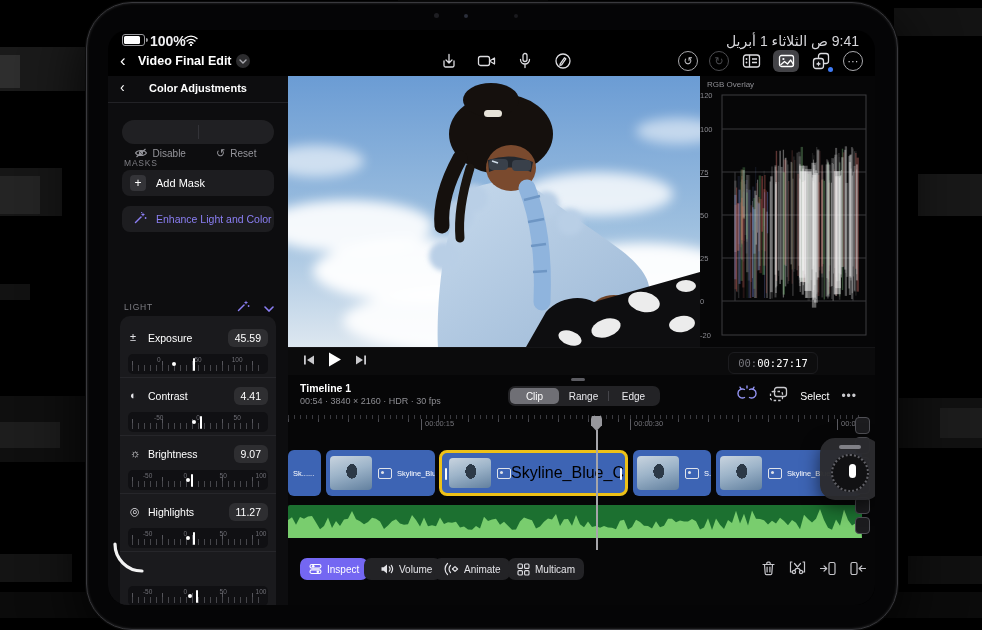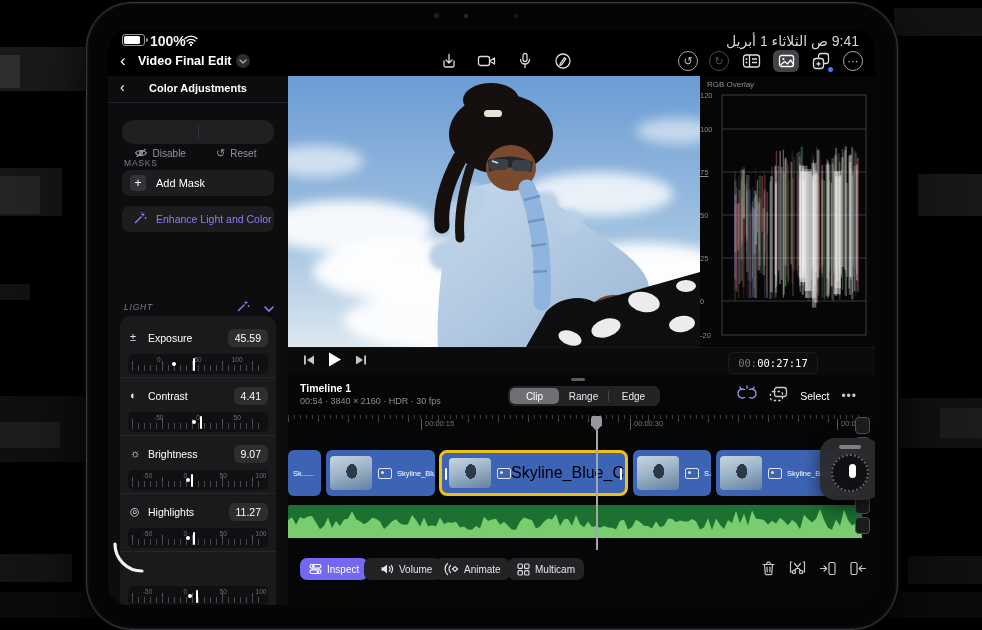--- a/index.html
+++ b/index.html
@@ -43,21 +43,21 @@
   .dr{position:absolute;left:14px;top:44px;width:152px;height:24px;background:#202023;border-radius:12px;display:flex;}
   .dr .half{flex:1;display:flex;align-items:center;justify-content:center;gap:5px;color:#96969c;font-size:10px;margin-top:33px;}
   .dr .sepv{width:1px;background:#333338;margin:5px 0;}
   .sec-label{position:absolute;left:16px;font-size:8.5px;color:#7f7f85;letter-spacing:.8px;}
   .row-btn{position:absolute;left:14px;width:152px;height:26px;background:#1d1d20;border-radius:8px;
            display:flex;align-items:center;}
   .plusbox{width:16px;height:16px;margin-left:8px;background:#343438;border-radius:4px;color:#fff;
            display:flex;align-items:center;justify-content:center;font-size:12px;line-height:1;}
   .am-label{margin-left:10px;font-size:11px;color:#fff;}
   .enh-label{margin-left:9px;font-size:10.5px;color:#8b7ff4;}
-  .light-row{position:absolute;left:16px;top:222px;width:150px;display:flex;align-items:center;font-style:italic;}
+  .light-row{position:absolute;left:16px;top:222px;width:150px;display:flex;align-items:center;}
   .light-row .lbl{font-size:8.5px;color:#7f7f85;letter-spacing:.8px;flex:1;}
   .card{position:absolute;left:12px;top:240px;width:156px;height:335px;background:#1a1a1d;border-radius:10px;overflow:hidden;}
   .sl{position:absolute;left:8px;width:140px;height:58px;}
   .sl .hr{position:absolute;left:-8px;right:-8px;top:-5px;height:1px;background:#26262a;}
   .sl .nm-row{position:absolute;left:0;top:6px;width:100%;height:18px;}
   .sl .sic{position:absolute;left:2px;top:1px;font-size:11px;color:#e4e4e8;}
   .sl .nm{position:absolute;left:20px;top:2px;font-size:10.5px;color:#fff;}
   .sl .val{position:absolute;right:0;top:-1px;background:#2e2e31;border-radius:6px;padding:3px 7px;
            font-size:10.5px;color:#fff;}
   .ruler{position:absolute;left:0;top:30px;width:140px;height:20px;background:#101013;border-radius:5px;}

